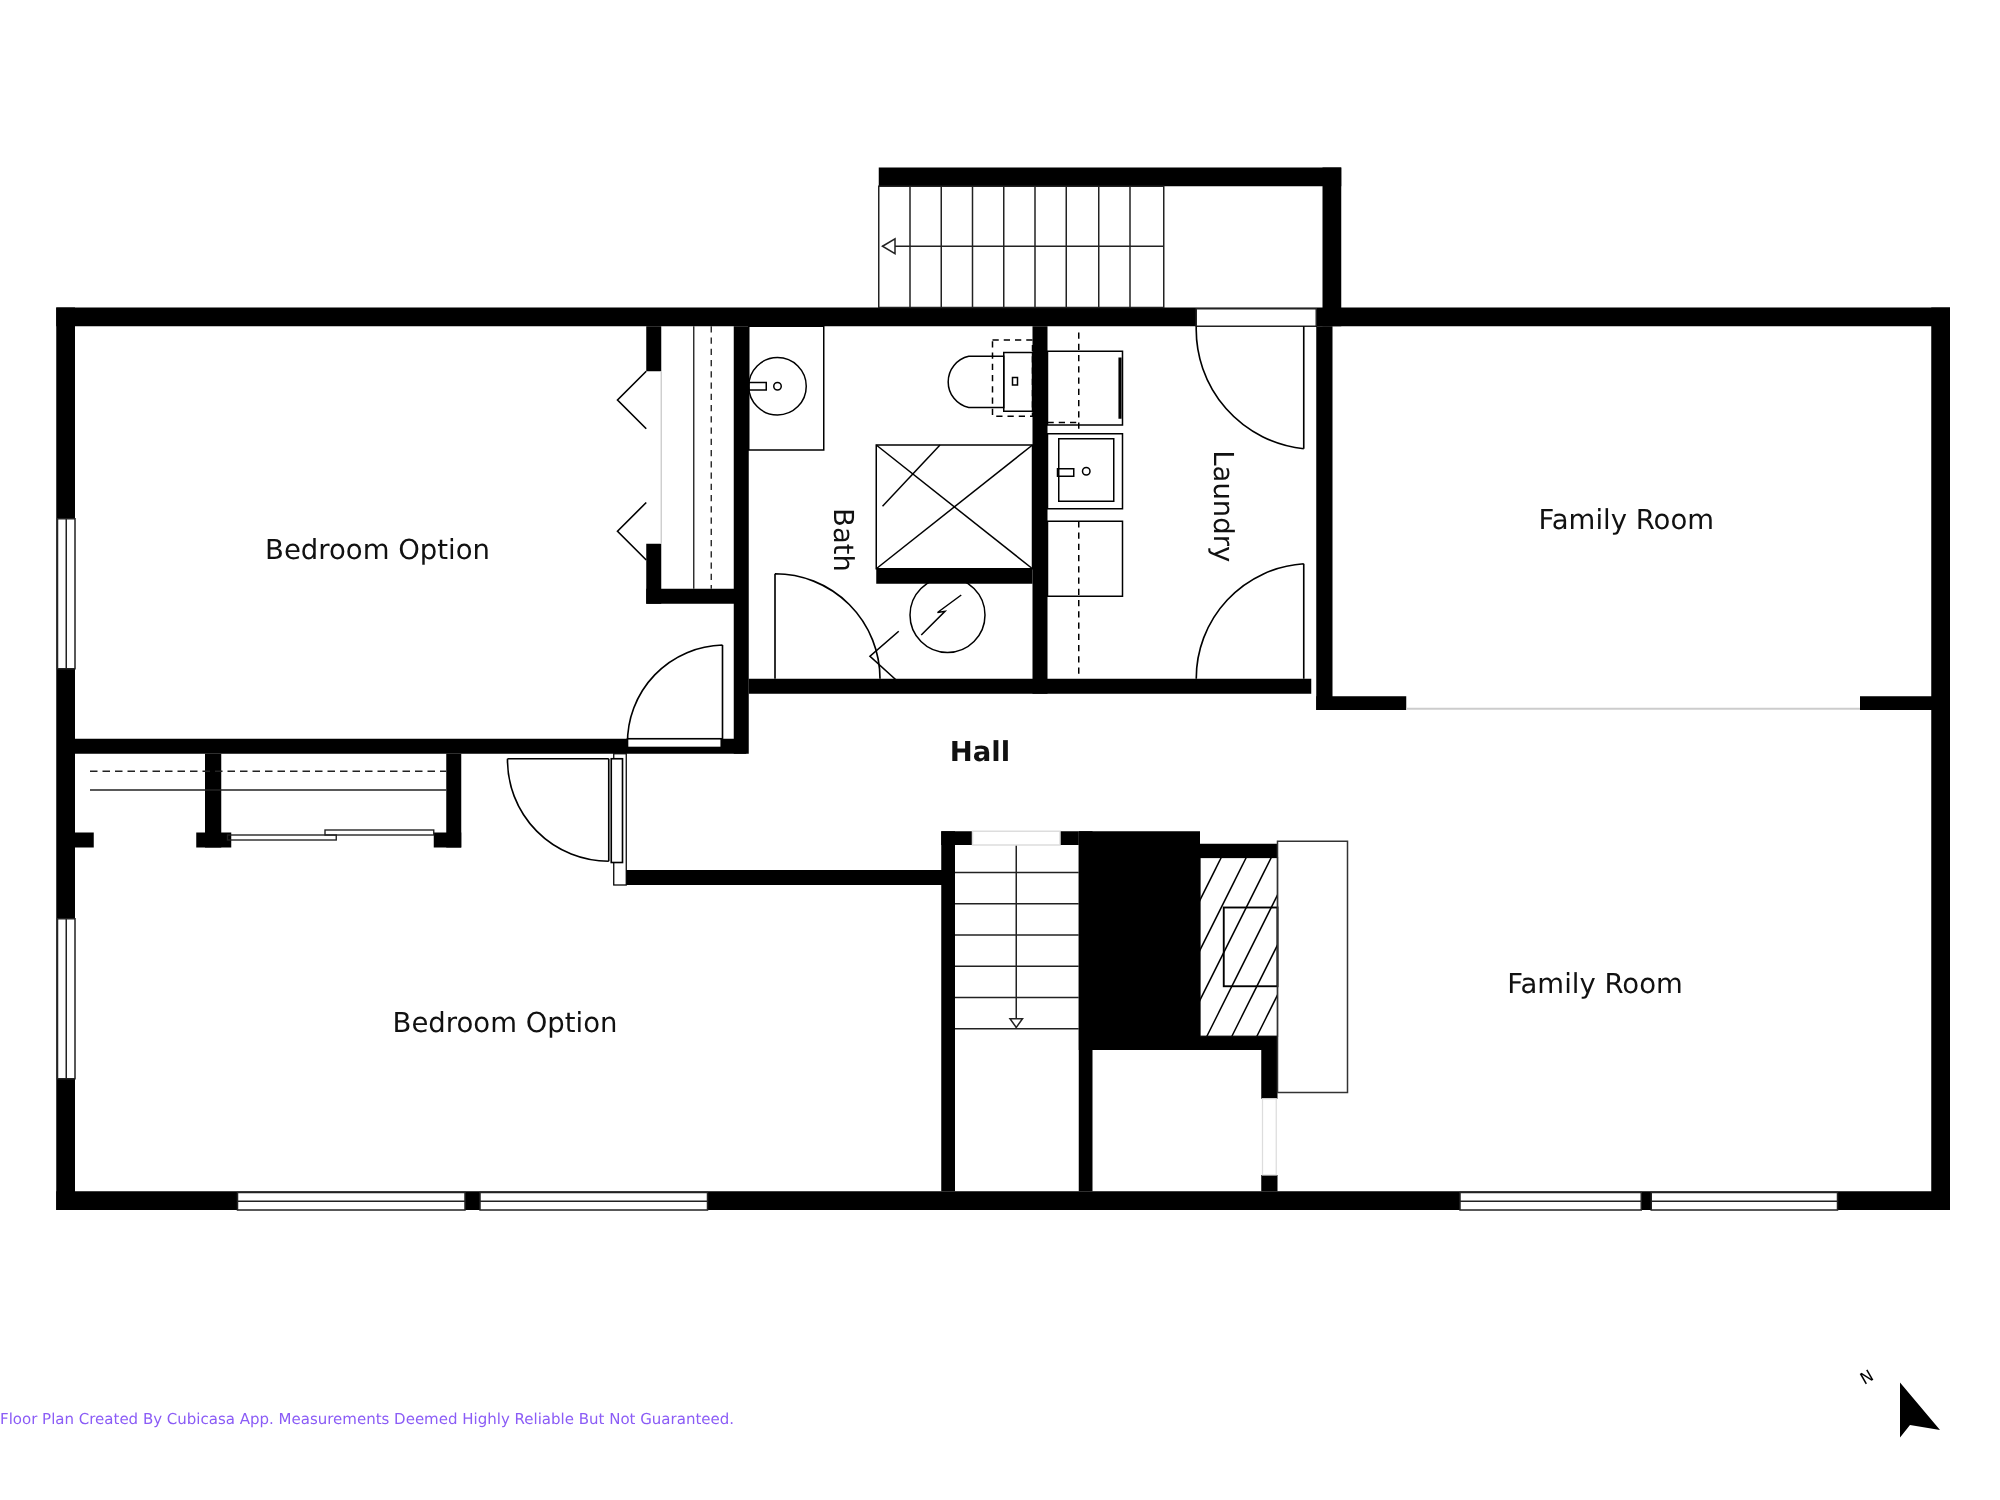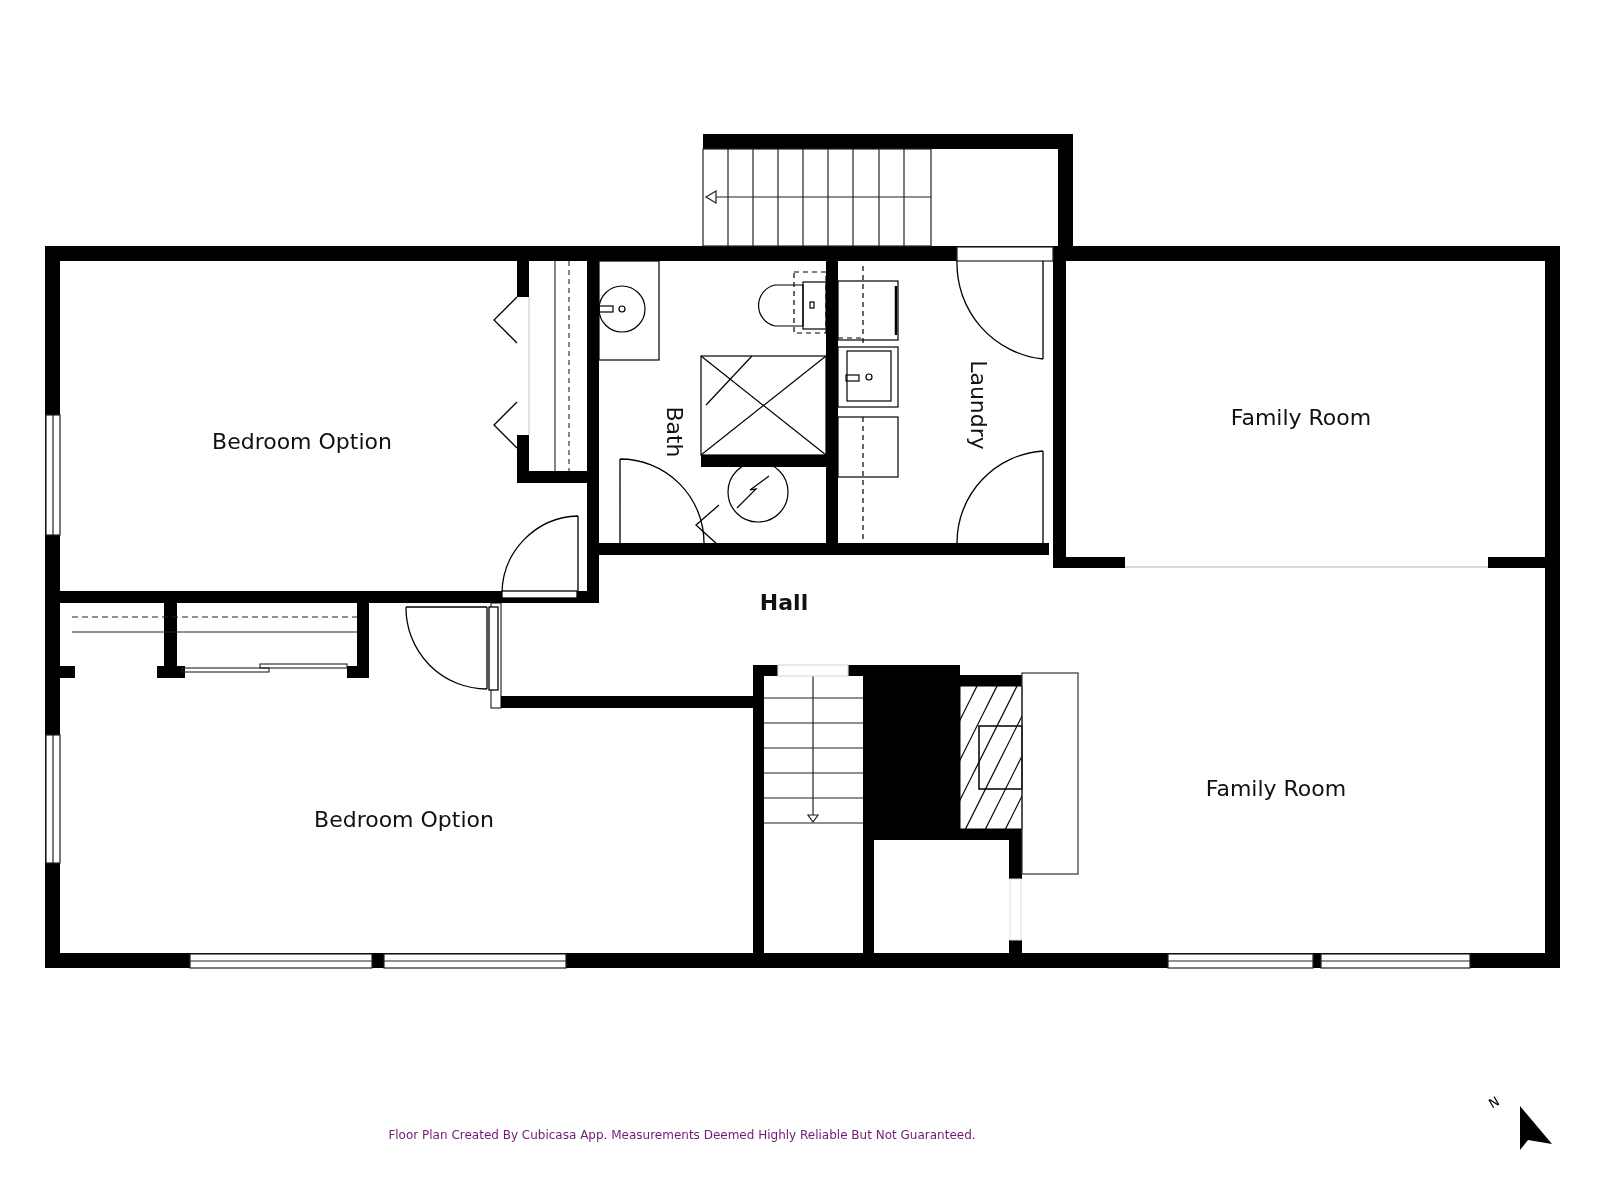--- a/index.html
+++ b/index.html
@@ -2,22 +2,22 @@
 <html><head>
 <meta charset="utf-8">
 <style>
   html, body { margin: 0; padding: 0; background: #ffffff; }
   body { width: 1600px; height: 1200px; position: relative; overflow: hidden;
          font-family: "DejaVu Sans", sans-serif; }
   #plan { position: absolute; left: 0; top: 0; width: 1600px; height: 1200px; }
   .room-label { position: absolute; font-family: "DejaVu Sans", sans-serif; font-size: 22px;
                 color: #111; white-space: nowrap; transform: translate(-50%, -50%); }
   .room-label.rot { transform: translate(-50%, -50%) rotate(90deg); }
-  .footer { position: absolute; left: 0; width: 1364px; top: 1128px; text-align: center;
-            font-family: "DejaVu Sans", sans-serif; font-size: 12px; color: #701a75; }
+  .footer { position: absolute; left: 0; width: 1364px; top: 1128px; text-align: left;
+            font-family: "DejaVu Sans", sans-serif; font-size: 12px; color: #8b5cf6; }
   .compass { position: absolute; left: 1500px; top: 1088px; width: 70px; height: 80px; }
   .compass-n { position: absolute; left: 1489px; top: 1095px; font-size: 13px;
                transform: rotate(-30deg); font-family: "DejaVu Sans", sans-serif; }
 </style>
 </head>
 <body>
 
 <svg id="plan" viewBox="0 0 1600 1200" xmlns="http://www.w3.org/2000/svg">
 
   <g fill="#000">

